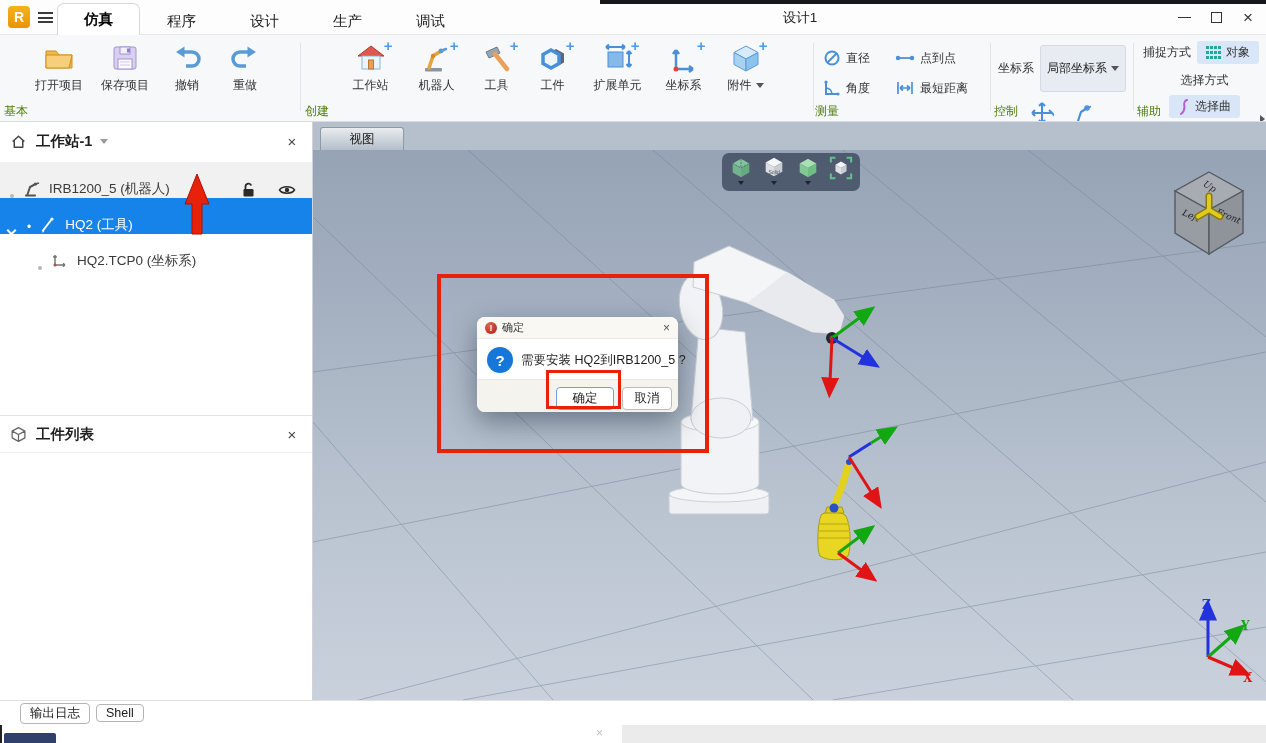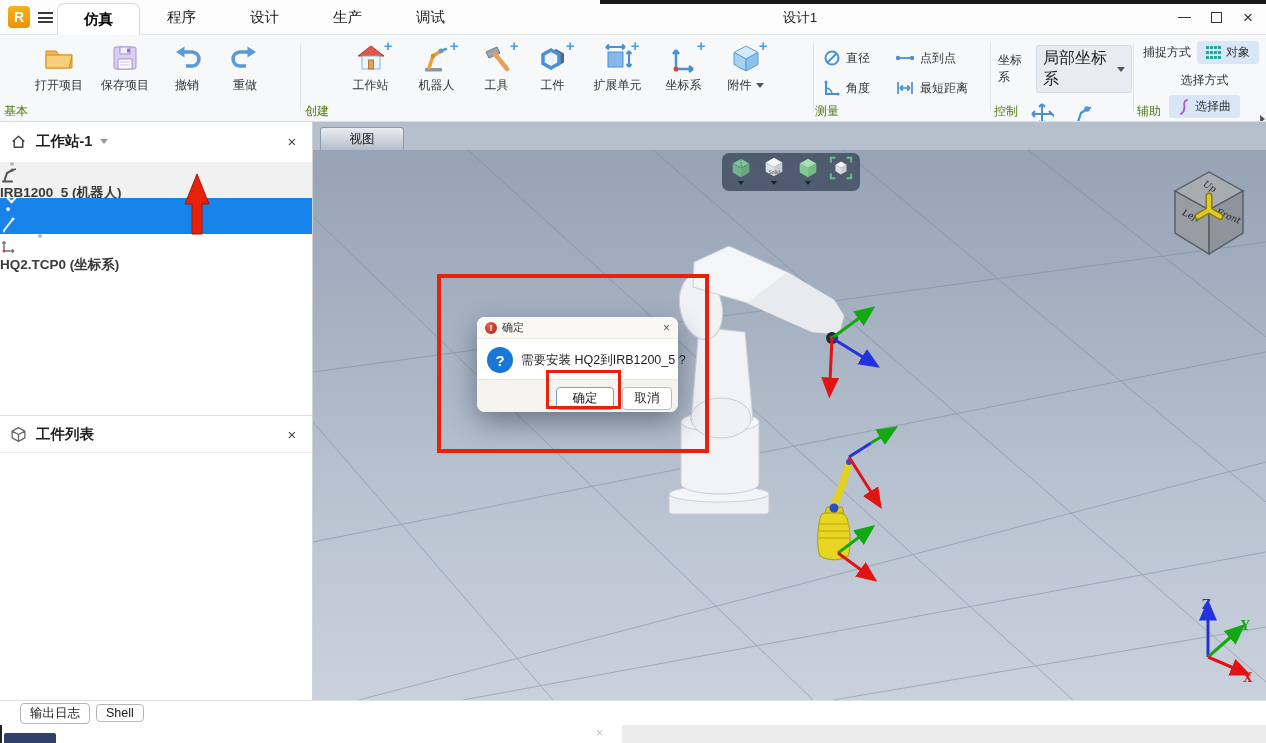--- a/index.html
+++ b/index.html
@@ -8,21 +8,21 @@
   .app { position:absolute; inset:0; width:1266px; height:743px; background:#fff; }
 
   
   .titlebar { position:absolute; left:0; top:0; width:1266px; height:35px; background:#fdfdfd; border-bottom:1px solid #e6e6e6; }
   .top-strip { position:absolute; left:600px; top:0; width:666px; height:4px; background:#17181a; }
   .logo { position:absolute; left:8px; top:6px; width:22px; height:22px; border-radius:4px;
           background:linear-gradient(#f6b21b,#ec9307); color:#fff; font-weight:bold; font-size:14px;
           display:flex; align-items:center; justify-content:center; }
   .hamburger { position:absolute; left:38px; top:12px; width:15px; height:11px; cursor:pointer; }
   .hamburger i { display:block; height:2px; background:#3a3a3a; margin-bottom:2.5px; }
-  .menu-tabs { position:absolute; left:57px; top:0; height:35px; display:flex; align-items:center; }
+  .menu-tabs { position:absolute; left:57px; top:0; height:35px; display:flex; align-items:flex-end; }
   .mtab { height:28px; display:flex; align-items:center; justify-content:center; padding:0 27px; font-size:14.5px; color:#222; cursor:pointer; }
   .mtab.active { height:32px; margin-top:3px; background:#fff; border:1px solid #d8d8d8; border-bottom:none;
                  border-radius:7px 7px 0 0; font-weight:bold; color:#000; padding:0 26px; }
   .win-title { position:absolute; left:700px; top:0; width:200px; height:35px; line-height:35px; text-align:center; font-size:13.5px; color:#222; }
   .win-controls { position:absolute; right:2px; top:0; height:35px; display:flex; align-items:center; }
   .wbtn { width:32px; height:30px; display:flex; align-items:center; justify-content:center; color:#333; cursor:pointer; }
   .wbtn .minus { width:13px; height:0; border-top:1.6px solid #333; display:block; }
   .wbtn .maxbox { width:11px; height:11px; border:1.6px solid #333; display:block; }
   .wbtn.close { font-size:17px; font-weight:400; }
 
@@ -36,35 +36,35 @@
   .rbtn .label { font-size:12px; color:#333; white-space:nowrap; }
   .icwrap { position:relative; width:36px; height:34px; display:flex; align-items:flex-end; justify-content:center; }
   .icwrap.plus::after { content:"+"; position:absolute; top:-3px; right:-4px; color:#4a9de8; font-size:15px; font-weight:bold; }
   .caret-down { display:inline-block; width:0; height:0; border-left:4px solid transparent; border-right:4px solid transparent; border-top:5px solid #555; margin-left:4px; vertical-align:middle; }
   .label-caret { display:flex; align-items:center; }
   
   .sgrid { display:grid; grid-template-columns:72px 108px; grid-auto-rows:30px; padding:8px 0 0 8px; }
   .sitem { display:flex; align-items:center; gap:5px; font-size:12px; color:#333; cursor:pointer; white-space:nowrap; }
   
   .ctl-row1 { display:flex; align-items:center; gap:6px; padding:10px 0 0 4px; font-size:12px; color:#333; }
-  .dropdown { background:#e7ecf3; border:1px solid #d3dae4; border-radius:3px; padding:2px 6px; font-size:16px; color:#222; display:flex; align-items:center; cursor:pointer; }
+  .dropdown { background:#e7ecf3; border:1px solid #d3dae4; border-radius:3px; padding:14px 6px; font-size:12px; color:#222; display:flex; align-items:center; cursor:pointer; }
   .ctl-row2 { display:flex; gap:18px; justify-content:center; padding-top:9px; }
   
   .aux-row { display:flex; align-items:center; gap:6px; padding:6px 0 0 6px; font-size:12px; color:#333; white-space:nowrap; }
   .aux-btn { background:#d9e6f7; border-radius:3px; padding:3px 9px; display:flex; align-items:center; gap:5px; cursor:pointer; }
   .overflow-arrow { position:absolute; right:1px; top:80px; width:0; height:0; border-top:4px solid transparent; border-bottom:4px solid transparent; border-left:5px solid #555; }
 
   
   .sidebar { position:absolute; left:0; top:122px; width:313px; height:578px; background:#fff; border-right:1px solid #cfd3d8; }
   .panel-header { position:relative; height:38px; display:flex; align-items:center; padding:0 10px; background:#fff;justify-content:space-between; }
   .panel-header .ph-title { font-size:14.5px; font-weight:bold; color:#1f1f1f; margin-left:9px; }
   .ph-caret { width:0; height:0; border-left:4px solid transparent; border-right:4px solid transparent; border-top:5px solid #9a9a9a; margin-left:8px; }
   .ph-close { margin-left:auto; color:#444; font-size:15px; width:20px; text-align:center; cursor:pointer; }
   .tree { position:absolute; top:40px; left:0; right:0; }
-  .trow { height:36px; display:flex; align-items:flex-start; font-size:13.5px; font-weight:bold; color:#3a3a3a; cursor:pointer; position:relative;flex-direction:column; }
+  .trow { height:36px; display:flex; align-items:flex-end; font-size:13.5px; font-weight:normal; color:#3a3a3a; cursor:pointer; position:relative; }
   .trow.gray { background:#f1f1f1; }
   .trow.selected { background:#1583e9; color:#fff; }
   .tdot { width:4px; height:4px; border-radius:50%; background:#b9b9b9; margin:0 9px 0 10px; flex:0 0 auto; }
   .chev { width:7px; height:7px; border-right:2px solid #fff; border-bottom:2px solid #fff; transform:rotate(45deg); margin:-3px 6px 0 8px; flex:0 0 auto; }
   .ticon { width:18px; height:18px; margin-right:8px; flex:0 0 auto; }
   .trow .right-icons { margin-left:auto; display:flex; align-items:center; gap:22px; padding-right:16px; }
   .wp-header { position:absolute; top:293px; left:0; right:0; border-top:1px solid #e3e3e3; border-bottom:1px solid #efefef; }
   .red-arrow { position:absolute; left:183px; top:50px; pointer-events:none; }
 
   

